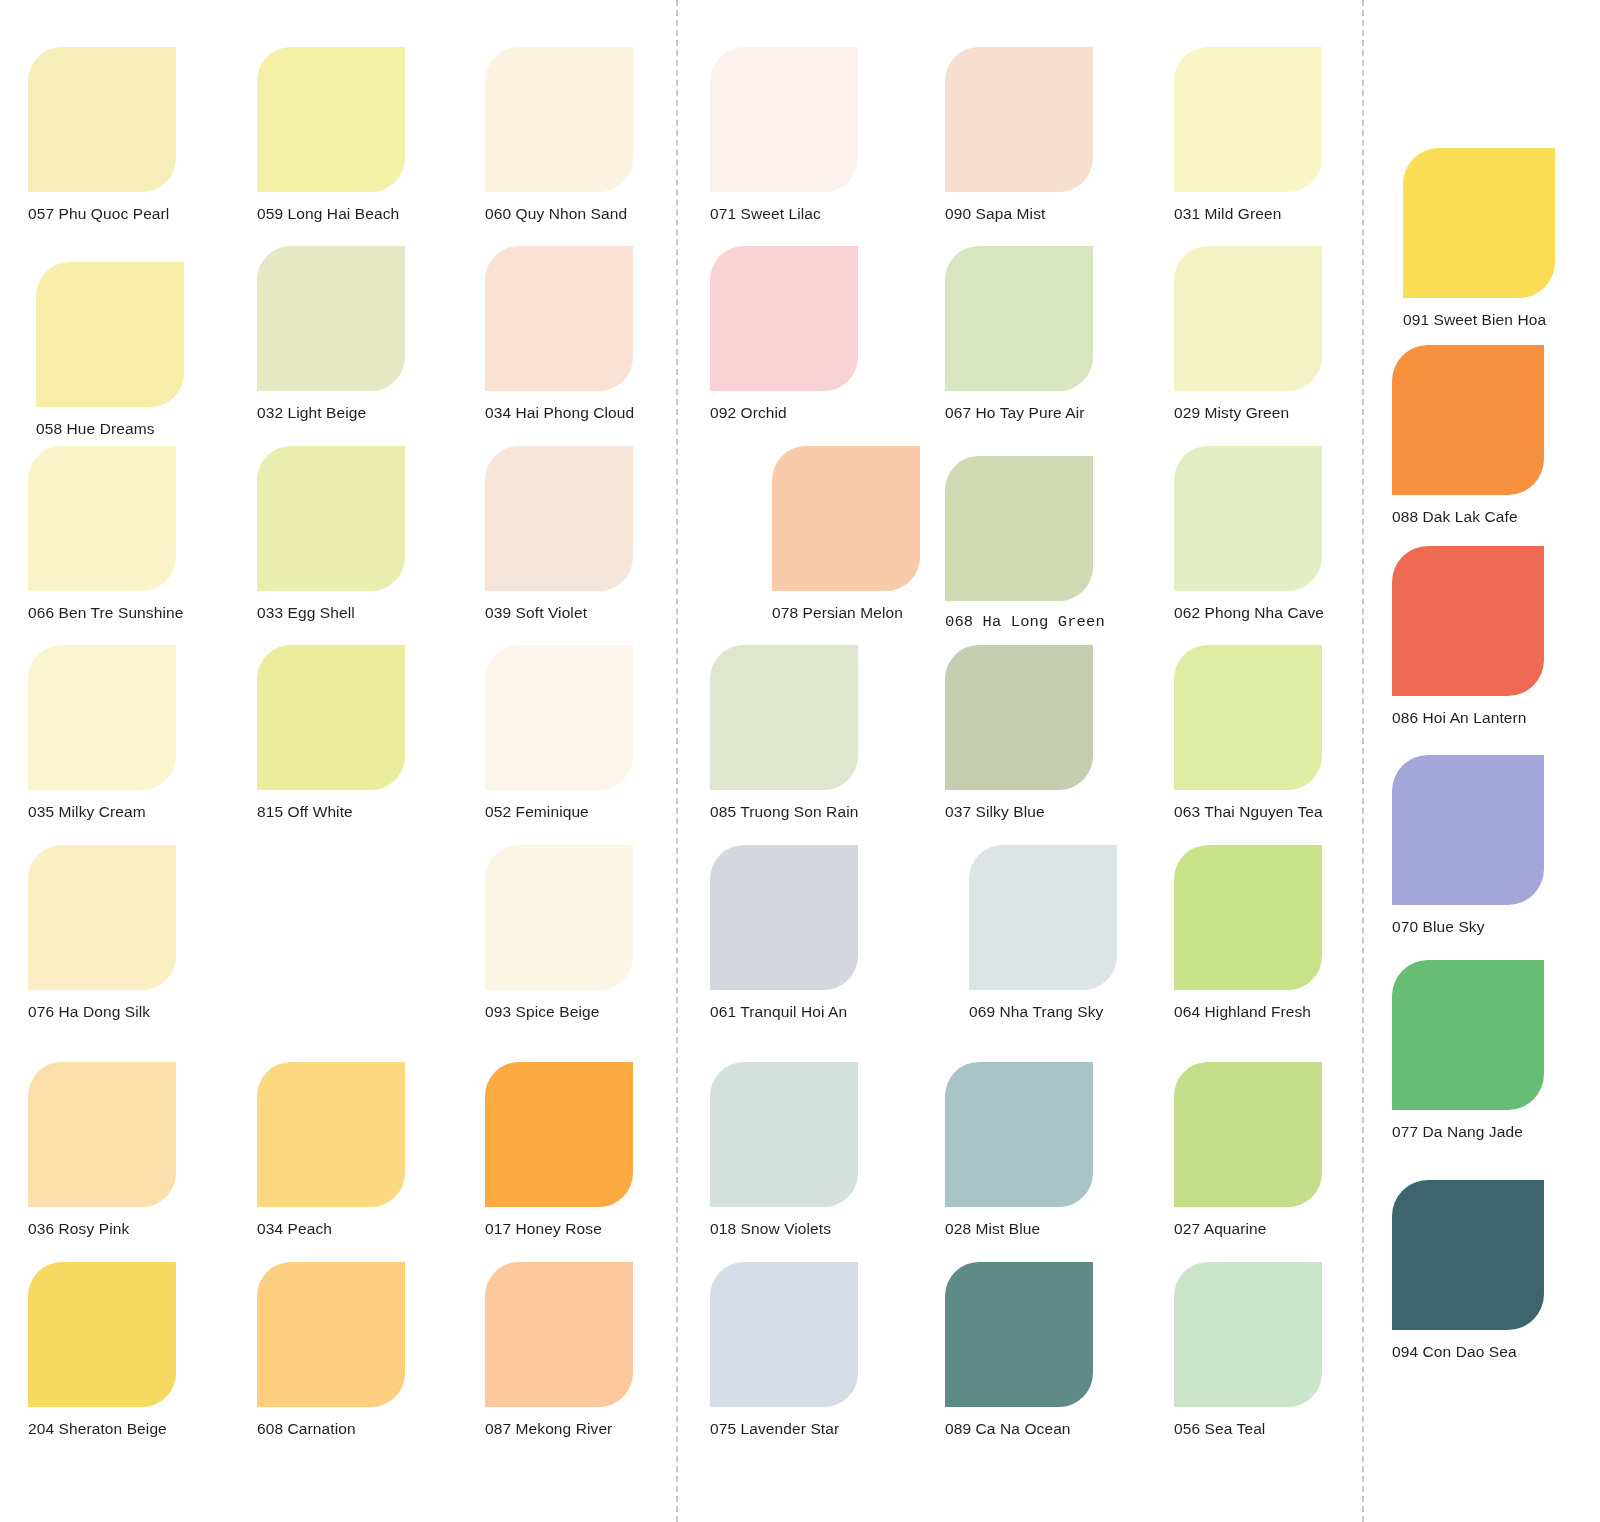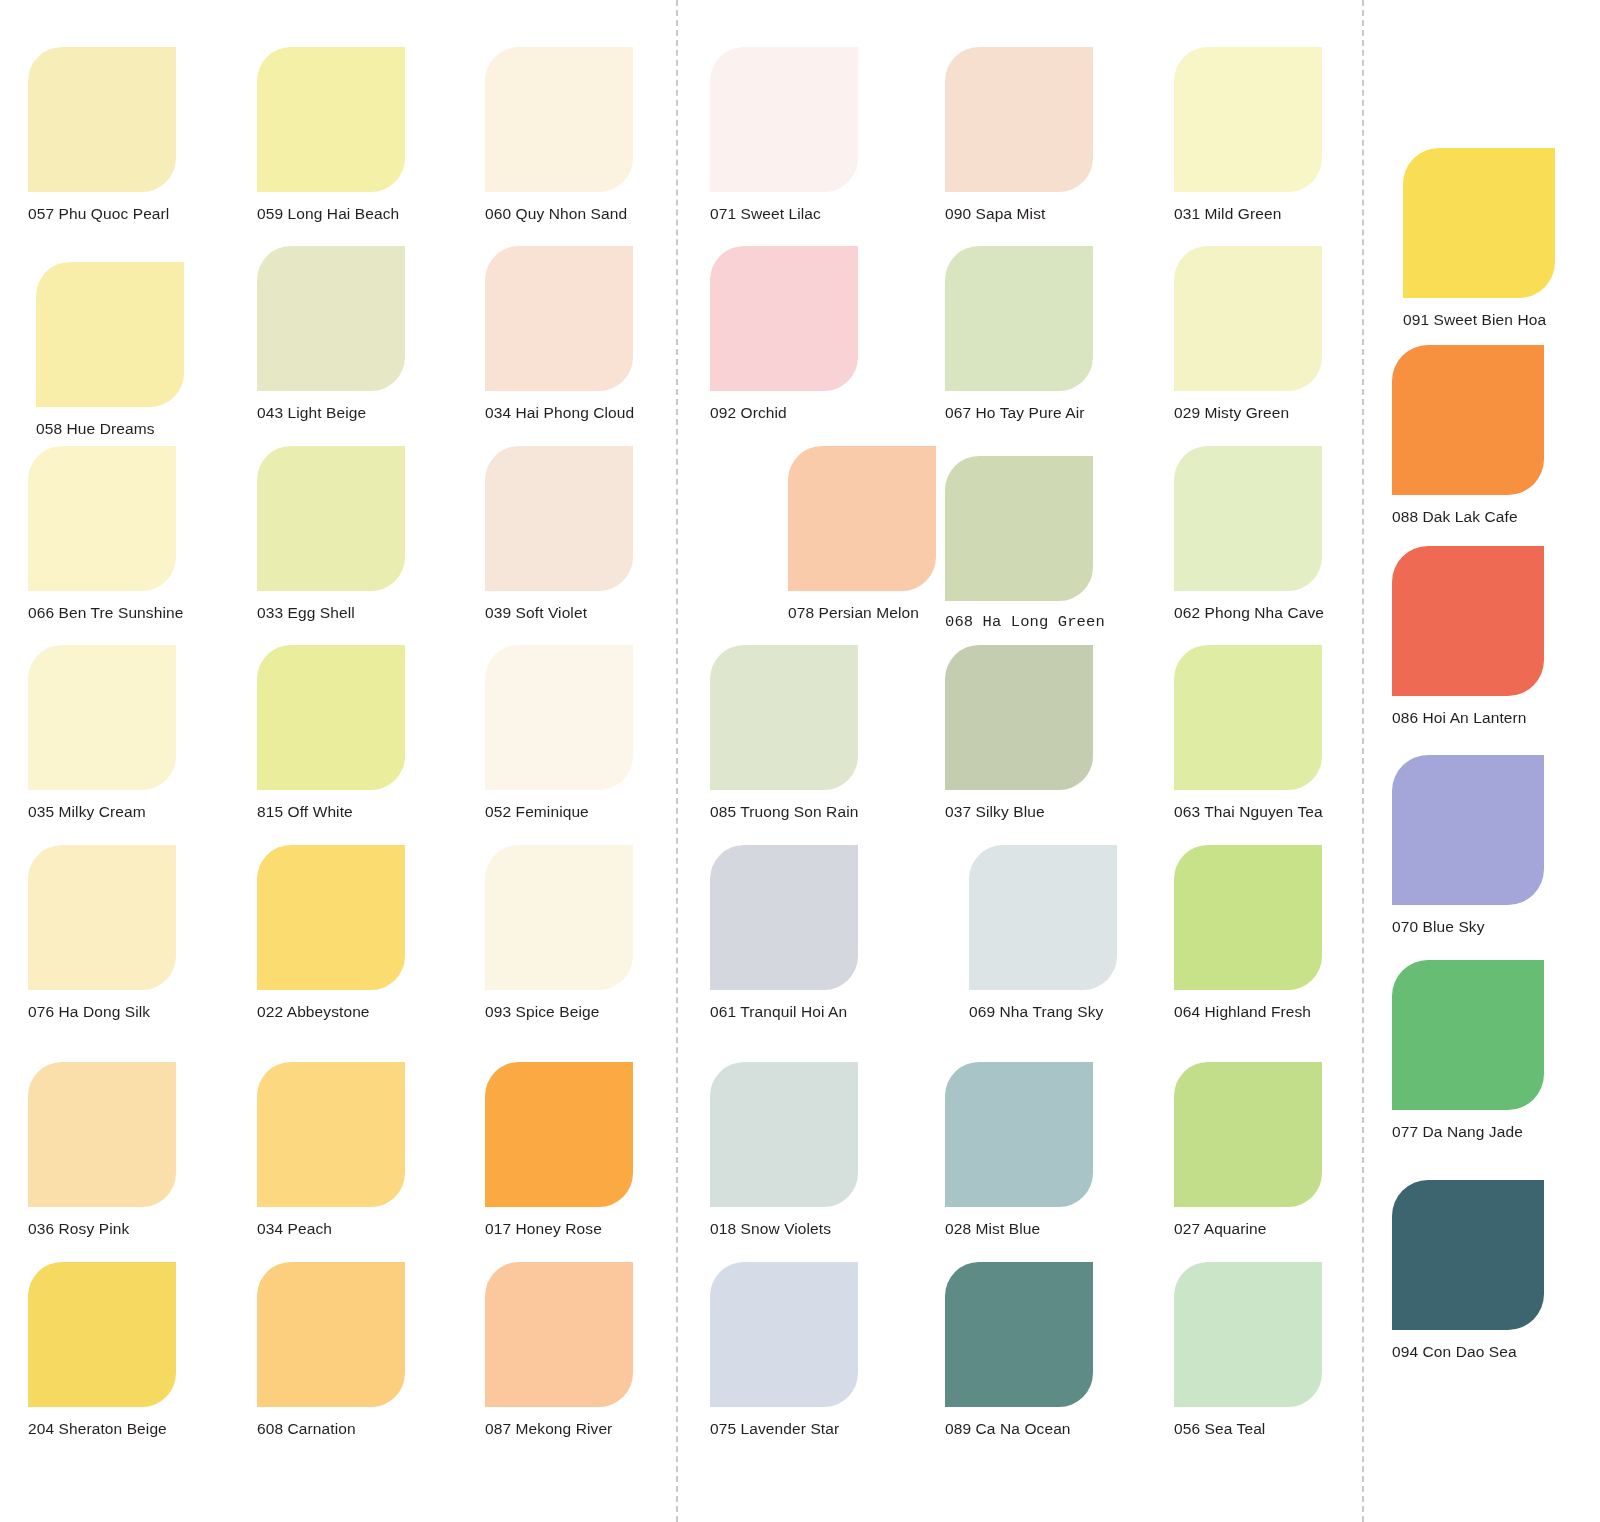--- a/index.html
+++ b/index.html
@@ -130,21 +130,21 @@
       <div class="swatch-cell" style="left: 1174px; top: 47px;">
         <div class="swatch-chip" style="background: rgb(248, 245, 198);"></div>
         <div class="swatch-label">031 Mild Green</div>
       </div>
       <div class="swatch-cell" style="left: 28px; top: 262px; padding-left: 8px;">
         <div class="swatch-chip" style="background: rgb(248, 238, 170);"></div>
         <div class="swatch-label">058 Hue Dreams</div>
       </div>
       <div class="swatch-cell" style="left: 257px; top: 246px;">
         <div class="swatch-chip" style="background: rgb(229, 231, 197);"></div>
-        <div class="swatch-label">043 Light Beige</div>
+        <div class="swatch-label">032 Light Beige</div>
       </div>
       <div class="swatch-cell" style="left: 485px; top: 246px;">
         <div class="swatch-chip" style="background: rgb(249, 226, 211);"></div>
         <div class="swatch-label">034 Hai Phong Cloud</div>
       </div>
       <div class="swatch-cell" style="left: 710px; top: 246px;">
         <div class="swatch-chip" style="background: rgb(248, 210, 212);"></div>
         <div class="swatch-label">092 Orchid</div>
       </div>
       <div class="swatch-cell" style="left: 945px; top: 246px;">
@@ -160,21 +160,21 @@
         <div class="swatch-label">066 Ben Tre Sunshine</div>
       </div>
       <div class="swatch-cell" style="left: 257px; top: 446px;">
         <div class="swatch-chip" style="background: rgb(233, 237, 175);"></div>
         <div class="swatch-label">033 Egg Shell</div>
       </div>
       <div class="swatch-cell" style="left: 485px; top: 446px;">
         <div class="swatch-chip" style="background: rgb(246, 230, 218);"></div>
         <div class="swatch-label">039 Soft Violet</div>
       </div>
-      <div class="swatch-cell" style="left: 748px; top: 446px; padding-left: 40px;">
+      <div class="swatch-cell" style="left: 732px; top: 446px; padding-left: 40px;">
         <div class="swatch-chip" style="background: rgb(249, 203, 170);"></div>
         <div class="swatch-label">078 Persian Melon</div>
       </div>
       <div class="swatch-cell" style="left: 945px; top: 456px; font-family: Liberation Mono, monospace;">
         <div class="swatch-chip" style="background: rgb(207, 217, 179);"></div>
         <div class="swatch-label">068 Ha Long Green</div>
       </div>
       <div class="swatch-cell" style="left: 1174px; top: 446px;">
         <div class="swatch-chip" style="background: rgb(228, 238, 196);"></div>
         <div class="swatch-label">062 Phong Nha Cave</div>
@@ -199,24 +199,20 @@
         <div class="swatch-chip" style="background: rgb(197, 205, 177);"></div>
         <div class="swatch-label">037 Silky Blue</div>
       </div>
       <div class="swatch-cell" style="left: 1174px; top: 645px;">
         <div class="swatch-chip" style="background: rgb(223, 237, 164);"></div>
         <div class="swatch-label">063 Thai Nguyen Tea</div>
       </div>
       <div class="swatch-cell" style="left: 28px; top: 845px;">
         <div class="swatch-chip" style="background: rgb(251, 238, 195);"></div>
         <div class="swatch-label">076 Ha Dong Silk</div>
-      </div>
-      <div class="swatch-cell" style="left: 257px; top: 845px;">
-        <div class="swatch-chip" style="background: rgb(251, 220, 112);"></div>
-        <div class="swatch-label">022 Abbeystone</div>
       </div>
       <div class="swatch-cell" style="left: 485px; top: 845px;">
         <div class="swatch-chip" style="background: rgb(251, 246, 228);"></div>
         <div class="swatch-label">093 Spice Beige</div>
       </div>
       <div class="swatch-cell" style="left: 710px; top: 845px;">
         <div class="swatch-chip" style="background: rgb(213, 215, 222);"></div>
         <div class="swatch-label">061 Tranquil Hoi An</div>
       </div>
       <div class="swatch-cell" style="left: 945px; top: 845px; padding-left: 24px;">

